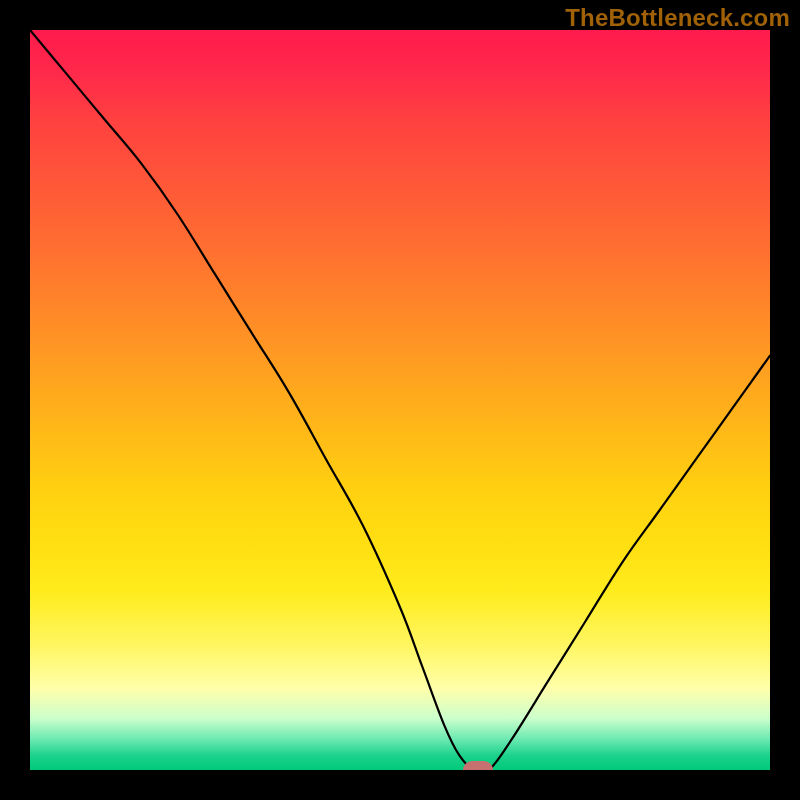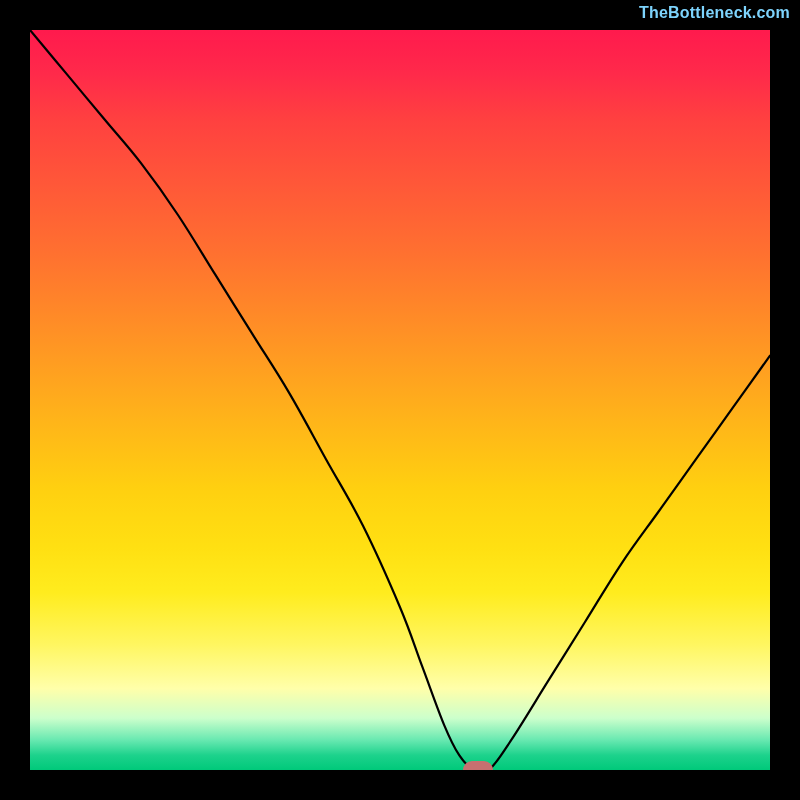--- a/index.html
+++ b/index.html
@@ -50,23 +50,23 @@
     background: #c77070;
     border-radius: 9px;
     width: 30px;
     height: 18px;
   }
   .watermark {
     position: absolute;
     top: 4px;
     right: 10px;
     font-family: Arial, Helvetica, sans-serif;
-    font-size: 16px;
+    font-size: 24px;
     font-weight: 600;
-    color: #7dd3fc;
+    color: #a16207;
     letter-spacing: 0.2px;
   }
 </style>
 </head>
 <body>
 
 <div class="chart-container">
   <div class="watermark">TheBottleneck.com</div>
   <div class="plot-area">
     <div class="gradient-bg"></div>

